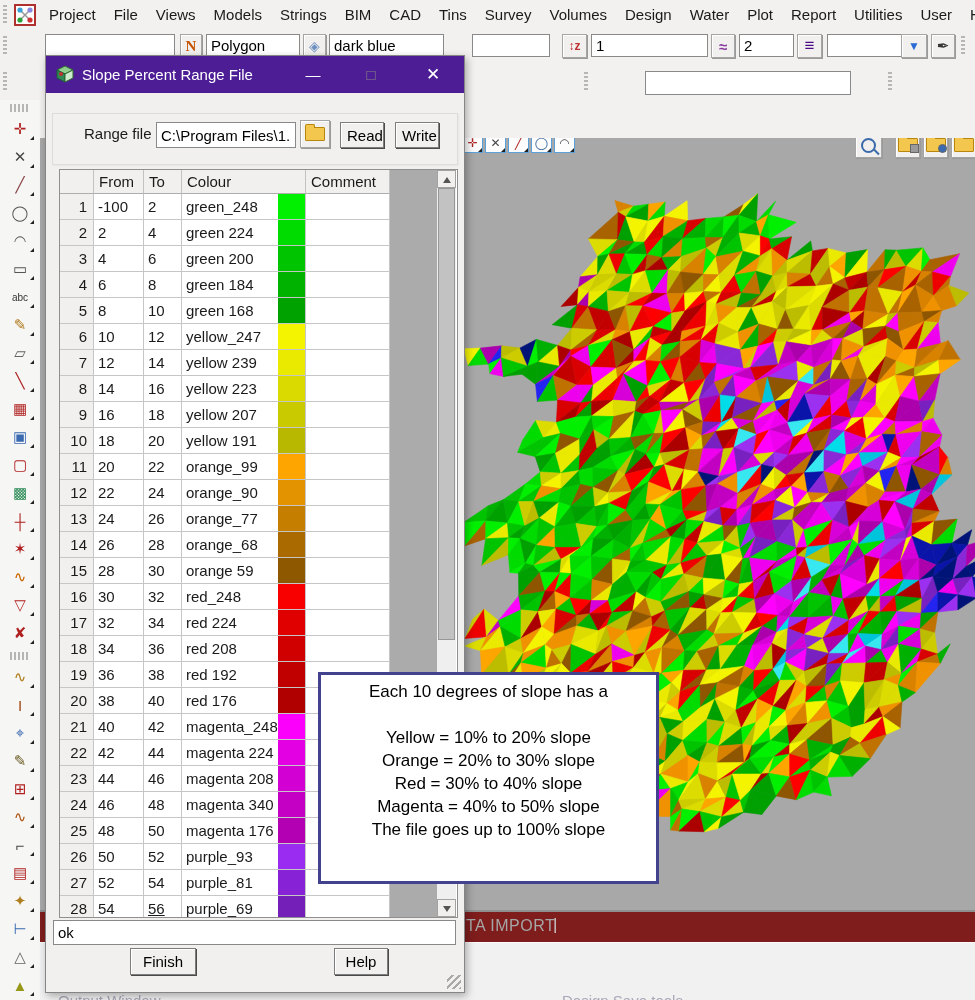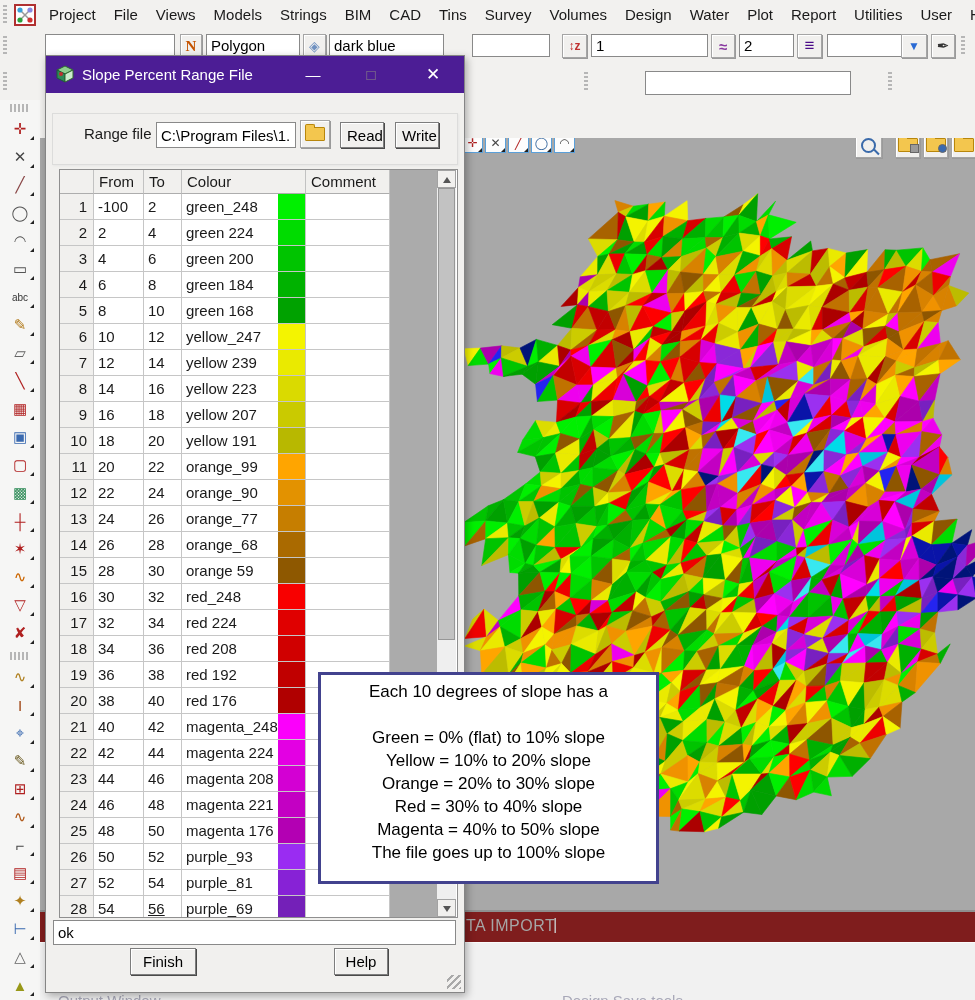--- a/index.html
+++ b/index.html
@@ -2035,21 +2035,21 @@
             <span>magenta 208</span>
             <div class="swatch" style="background: rgb(211, 0, 211);"></div>
           </div>
           <div class="td" style="width: 84px;"></div>
         </div>
         <div class="tr">
           <div class="td num" style="width: 34px;">24</div>
           <div class="td" style="width: 50px;">46</div>
           <div class="td" style="width: 38px;">48</div>
           <div class="td colour" style="width: 124px;">
-            <span>magenta 221</span>
+            <span>magenta 340</span>
             <div class="swatch" style="background: rgb(195, 0, 195);"></div>
           </div>
           <div class="td" style="width: 84px;"></div>
         </div>
         <div class="tr">
           <div class="td num" style="width: 34px;">25</div>
           <div class="td" style="width: 50px;">48</div>
           <div class="td" style="width: 38px;">50</div>
           <div class="td colour" style="width: 124px;">
             <span>magenta 176</span>
@@ -2099,20 +2099,19 @@
   <input class="sunken" style="left: 7px; top: 864px; width: 403px; height: 25px;" value="ok">
   <button class="btn" style="left:84px;top:892px;width:66px;height:27px">Finish</button>
   <button class="btn" style="left:288px;top:892px;width:54px;height:27px">Help</button>
   <div class="resize-grip"></div>
 </div>
 
 <div class="annotation">
   <div id="annotation-lines">
       <div>Each 10 degrees of slope has a</div>
       <div>&nbsp;</div>
-      <div>Green = 0% (flat) to 10% slope</div>
       <div>Yellow = 10% to 20% slope</div>
       <div>Orange = 20% to 30% slope</div>
       <div>Red = 30% to 40% slope</div>
       <div>Magenta = 40% to 50% slope</div>
       <div>The file goes up to 100% slope</div>
     </div>
 </div>
 
 </body></html>

